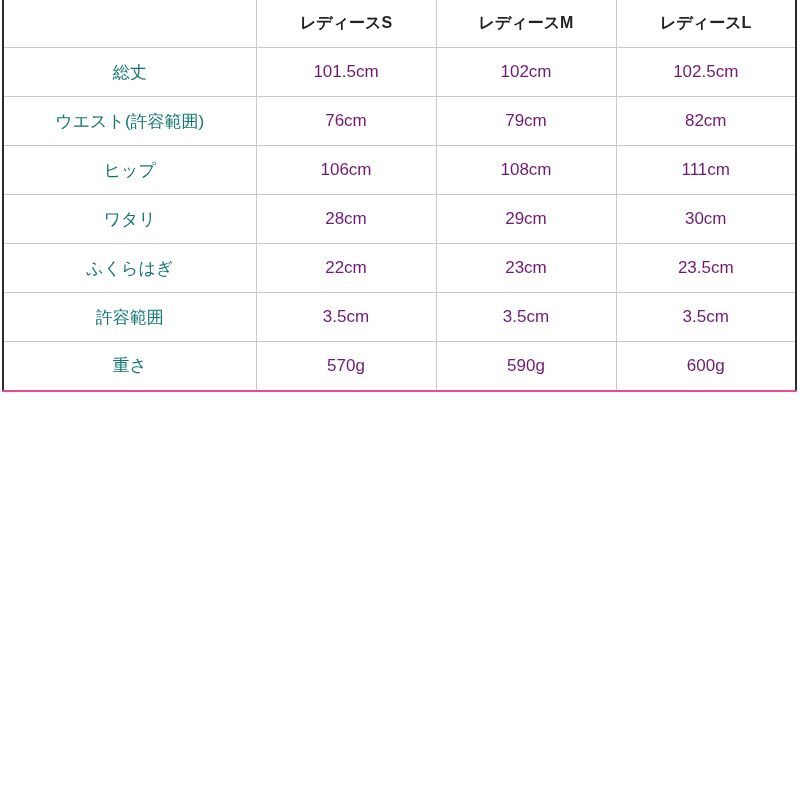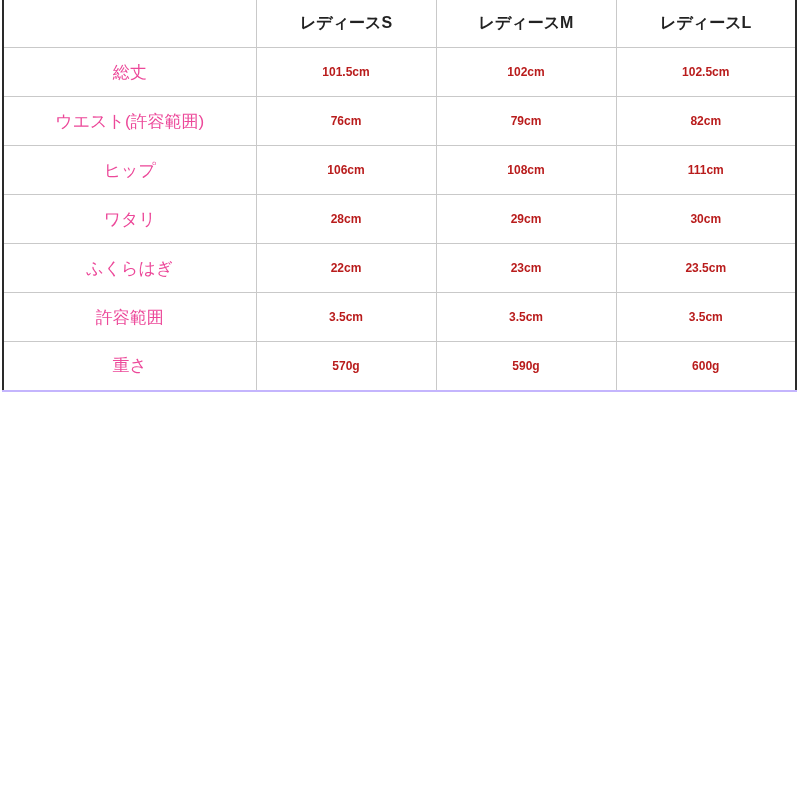--- a/index.html
+++ b/index.html
@@ -19,21 +19,21 @@
   }
   table.size-chart {
     position: absolute;
     left: 2px;
     top: 0;
     width: 793px;
     border-collapse: collapse;
     table-layout: fixed;
     border-left: 2px solid #2a2a2a;
     border-right: 2px solid #2a2a2a;
-    border-bottom: 2px solid #c4b5fd;
+    border-bottom: 2px solid #ec4899;
     border-top: none;
   }
   table.size-chart col.label-col { width: 253px; }
   table.size-chart col.size-col  { width: 180px; }
   table.size-chart th,
   table.size-chart td {
     border: 1px solid #c9c9c9;
     text-align: center;
     vertical-align: middle;
     padding: 0;
@@ -44,26 +44,26 @@
     border-top: none;
     height: 47px;
     font-size: 16px;
     font-weight: bold;
     color: #222222;
   }
   table.size-chart tbody tr { height: 49px; }
   table.size-chart td.row-label {
     font-size: 17px;
     font-weight: normal;
-    color: #ec4899;
+    color: #0f766e;
   }
   table.size-chart td.cell-value {
-    font-size: 12px;
-    font-weight: bold;
-    color: #b91c1c;
+    font-size: 17px;
+    font-weight: normal;
+    color: #701a75;
   }
 </style>
 </head>
 <body>
 
 <div class="page">
   <table class="size-chart">
     <colgroup>
       <col class="label-col">
       <col class="size-col">

